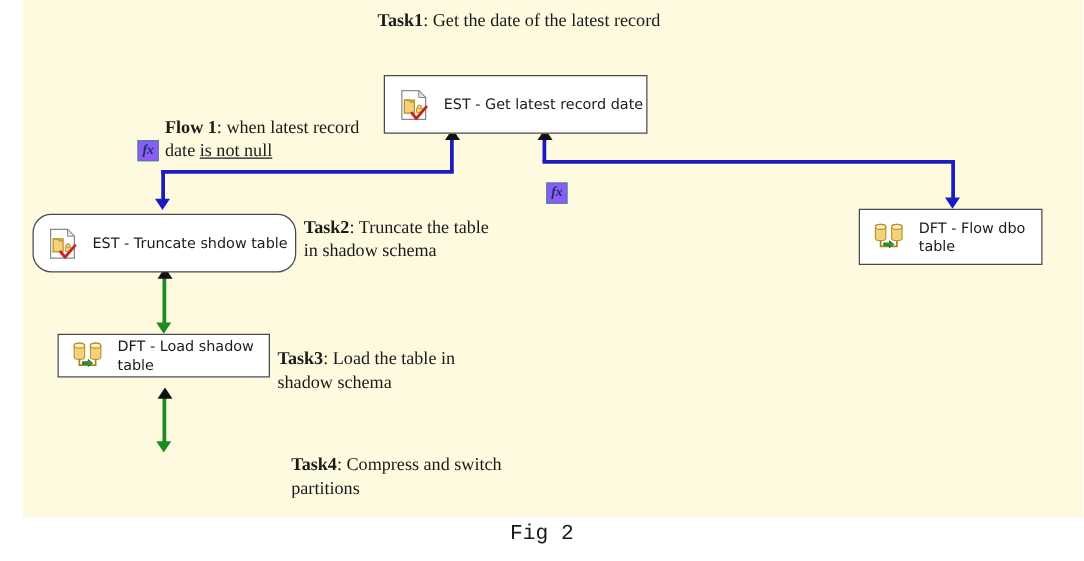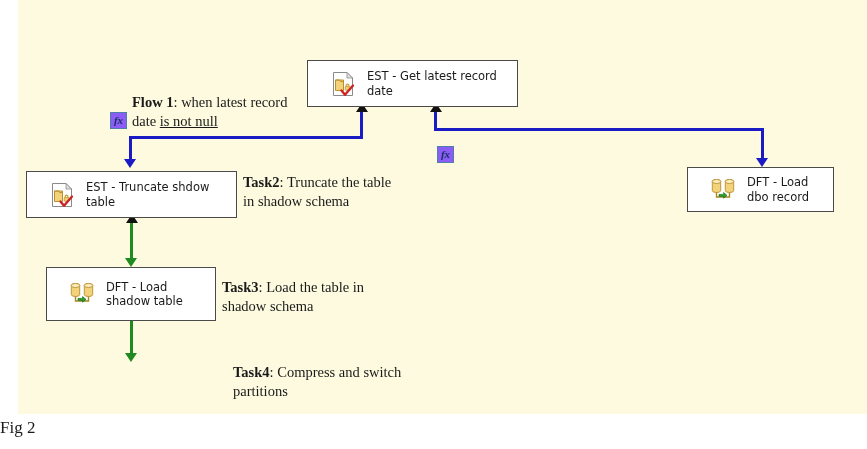--- a/index.html
+++ b/index.html
@@ -25,21 +25,21 @@
     background: #fdfadf;
   }
   
   .task-box {
     position: absolute;
     background: #ffffff;
     border: 1px solid #4a4a4a;
     box-sizing: border-box;
     display: flex;
     align-items: center;
-    padding-left: 20px;
+    padding-left: 8px;
     z-index: 5;
   }
   .task-box .box-label {
     font-family: "DejaVu Sans", "Liberation Sans", sans-serif;
     font-size: 11.5px;
     color: #1a1a1a;
     line-height: 1.25;
     margin-left: 9px;
     white-space: pre-line;
   }
@@ -110,33 +110,36 @@
     border-left: 6px solid transparent;
     border-right: 6px solid transparent;
     border-bottom: 9px solid #111111;
   }
   
   #fig-caption {
     position: absolute;
     left: 0;
     top: 418px;
     width: 867px;
-    text-align: left;
-    font-family: Liberation Serif, serif;
+    text-align: center;
+    font-family: Liberation Mono, monospace;
     font-size: 17px;
     color: #1a1a1a;
   }
 </style>
 </head>
 <body>
 
 <div id="canvas">
 
   <div id="surface"></div>
 
+  <div class="annot" style="left:302px; top:8px; width:230px;">
+    <b>Task1</b><span>: </span><span>Get the date of the latest record</span>
+  </div>
 
   <div class="task-box" style="left:307px; top:60px; width:211px; height:47px;">
     <span class="icon-est">
       <svg width="30" height="30" viewBox="0 0 30 30" xmlns="http://www.w3.org/2000/svg">
 
         <path d="M5.5 3.5 H19 L24.5 9 V26.5 H5.5 Z" fill="#ffffff" stroke="#8a8a8a" stroke-width="1"></path>
         <path d="M19 3.5 L19 9 L24.5 9 Z" fill="#e4e4e4" stroke="#8a8a8a" stroke-width="0.8"></path>
 
         <path d="M7.5 11 H15.5 V21.5 H7.5 Z" fill="#f3d27a" stroke="#b9902f" stroke-width="1"></path>
         <path d="M7.5 11 H11.5 L12.6 12.6 H15.5" fill="none" stroke="#b9902f" stroke-width="1"></path>
@@ -163,21 +166,21 @@
   <div class="conn-v c-blue" style="left:761px; top:128px; height:33px;"></div>
   <div class="arrow arrow-down-blue" style="left:756px; top:158px;"></div>
 
   <div class="fx-badge" style="left:110px; top:112px;">fx</div>
   <div class="annot" style="left:132px; top:93px; width:180px;">
     <b>Flow 1</b><span>: </span><span>when latest record date </span><u>is not null</u>
   </div>
 
   <div class="fx-badge" style="left:437px; top:146px;">fx</div>
 
-  <div class="task-box" style="left:26px; top:171px; width:211px; height:47px;">
+  <div class="task-box" style="left:26px; top:171px; width:211px; height:47px;border-radius:15px;">
     <span class="icon-est">
       <svg width="30" height="30" viewBox="0 0 30 30" xmlns="http://www.w3.org/2000/svg">
         <path d="M5.5 3.5 H19 L24.5 9 V26.5 H5.5 Z" fill="#ffffff" stroke="#8a8a8a" stroke-width="1"></path>
         <path d="M19 3.5 L19 9 L24.5 9 Z" fill="#e4e4e4" stroke="#8a8a8a" stroke-width="0.8"></path>
         <path d="M7.5 11 H15.5 V21.5 H7.5 Z" fill="#f3d27a" stroke="#b9902f" stroke-width="1"></path>
         <path d="M7.5 11 H11.5 L12.6 12.6 H15.5" fill="none" stroke="#b9902f" stroke-width="1"></path>
         <path d="M17.5 16.5 a2 2 0 0 1 4 0 v1.2 h-1.2 v-1.2 a0.9 0.9 0 0 0 -1.6 0 v1.2 h-1.2 z" fill="#c9a437"></path>
         <rect x="17.2" y="17.6" width="4.8" height="3.6" rx="0.6" fill="#f3d27a" stroke="#b9902f" stroke-width="0.8"></rect>
         <path d="M13.5 21.5 L17 25.8 L25 16.5" fill="none" stroke="#cc2222" stroke-width="2.3" stroke-linecap="round" stroke-linejoin="round"></path>
       </svg>
@@ -186,21 +189,21 @@
   </div>
 
   <div class="annot" style="left:243px; top:173px; width:160px;">
     <b>Task2</b><span>: </span><span>Truncate the table in shadow schema</span>
   </div>
 
   <div class="arrow arrow-up-black" style="left:126px; top:214px;"></div>
   <div class="conn-v c-green" style="left:130px; top:218px; height:45px;"></div>
   <div class="arrow arrow-down-green" style="left:125px; top:258px;"></div>
 
-  <div class="task-box" style="left:46px; top:267px; width:170px; height:54px;">
+  <div class="task-box" style="left:46px; top:267px; width:170px; height:35px;">
     <span class="icon-dft">
       <svg width="30" height="30" viewBox="0 0 30 30" xmlns="http://www.w3.org/2000/svg">
 
         <ellipse cx="8.5" cy="6.5" rx="4.2" ry="2" fill="#f7dd8e" stroke="#b9902f" stroke-width="0.9"></ellipse>
         <path d="M4.3 6.5 V15.5 a4.2 2 0 0 0 8.4 0 V6.5" fill="#f3d27a" stroke="#b9902f" stroke-width="0.9"></path>
         <ellipse cx="8.5" cy="6.5" rx="4.2" ry="2" fill="#fbefc0" stroke="#b9902f" stroke-width="0.9"></ellipse>
 
         <ellipse cx="21.5" cy="6.5" rx="4.2" ry="2" fill="#f7dd8e" stroke="#b9902f" stroke-width="0.9"></ellipse>
         <path d="M17.3 6.5 V15.5 a4.2 2 0 0 0 8.4 0 V6.5" fill="#f3d27a" stroke="#b9902f" stroke-width="0.9"></path>
         <ellipse cx="21.5" cy="6.5" rx="4.2" ry="2" fill="#fbefc0" stroke="#b9902f" stroke-width="0.9"></ellipse>
@@ -233,18 +236,18 @@
         <ellipse cx="8.5" cy="6.5" rx="4.2" ry="2" fill="#f7dd8e" stroke="#b9902f" stroke-width="0.9"></ellipse>
         <path d="M4.3 6.5 V15.5 a4.2 2 0 0 0 8.4 0 V6.5" fill="#f3d27a" stroke="#b9902f" stroke-width="0.9"></path>
         <ellipse cx="8.5" cy="6.5" rx="4.2" ry="2" fill="#fbefc0" stroke="#b9902f" stroke-width="0.9"></ellipse>
         <ellipse cx="21.5" cy="6.5" rx="4.2" ry="2" fill="#f7dd8e" stroke="#b9902f" stroke-width="0.9"></ellipse>
         <path d="M17.3 6.5 V15.5 a4.2 2 0 0 0 8.4 0 V6.5" fill="#f3d27a" stroke="#b9902f" stroke-width="0.9"></path>
         <ellipse cx="21.5" cy="6.5" rx="4.2" ry="2" fill="#fbefc0" stroke="#b9902f" stroke-width="0.9"></ellipse>
         <path d="M8.5 17.5 V22 H21.5 V17.5" fill="none" stroke="#a8861f" stroke-width="1.4"></path>
         <path d="M11 19.4 h4.6 v-1.8 l3.4 2.8 -3.4 2.8 v-1.8 h-4.6 z" fill="#2fa02f" stroke="#197019" stroke-width="0.7"></path>
       </svg>
     </span>
-    <span class="box-label">DFT - Load dbo record</span>
+    <span class="box-label">DFT - Flow dbo table</span>
   </div>
 
   <div id="fig-caption">Fig 2</div>
 
 </div>
 
 </body></html>

